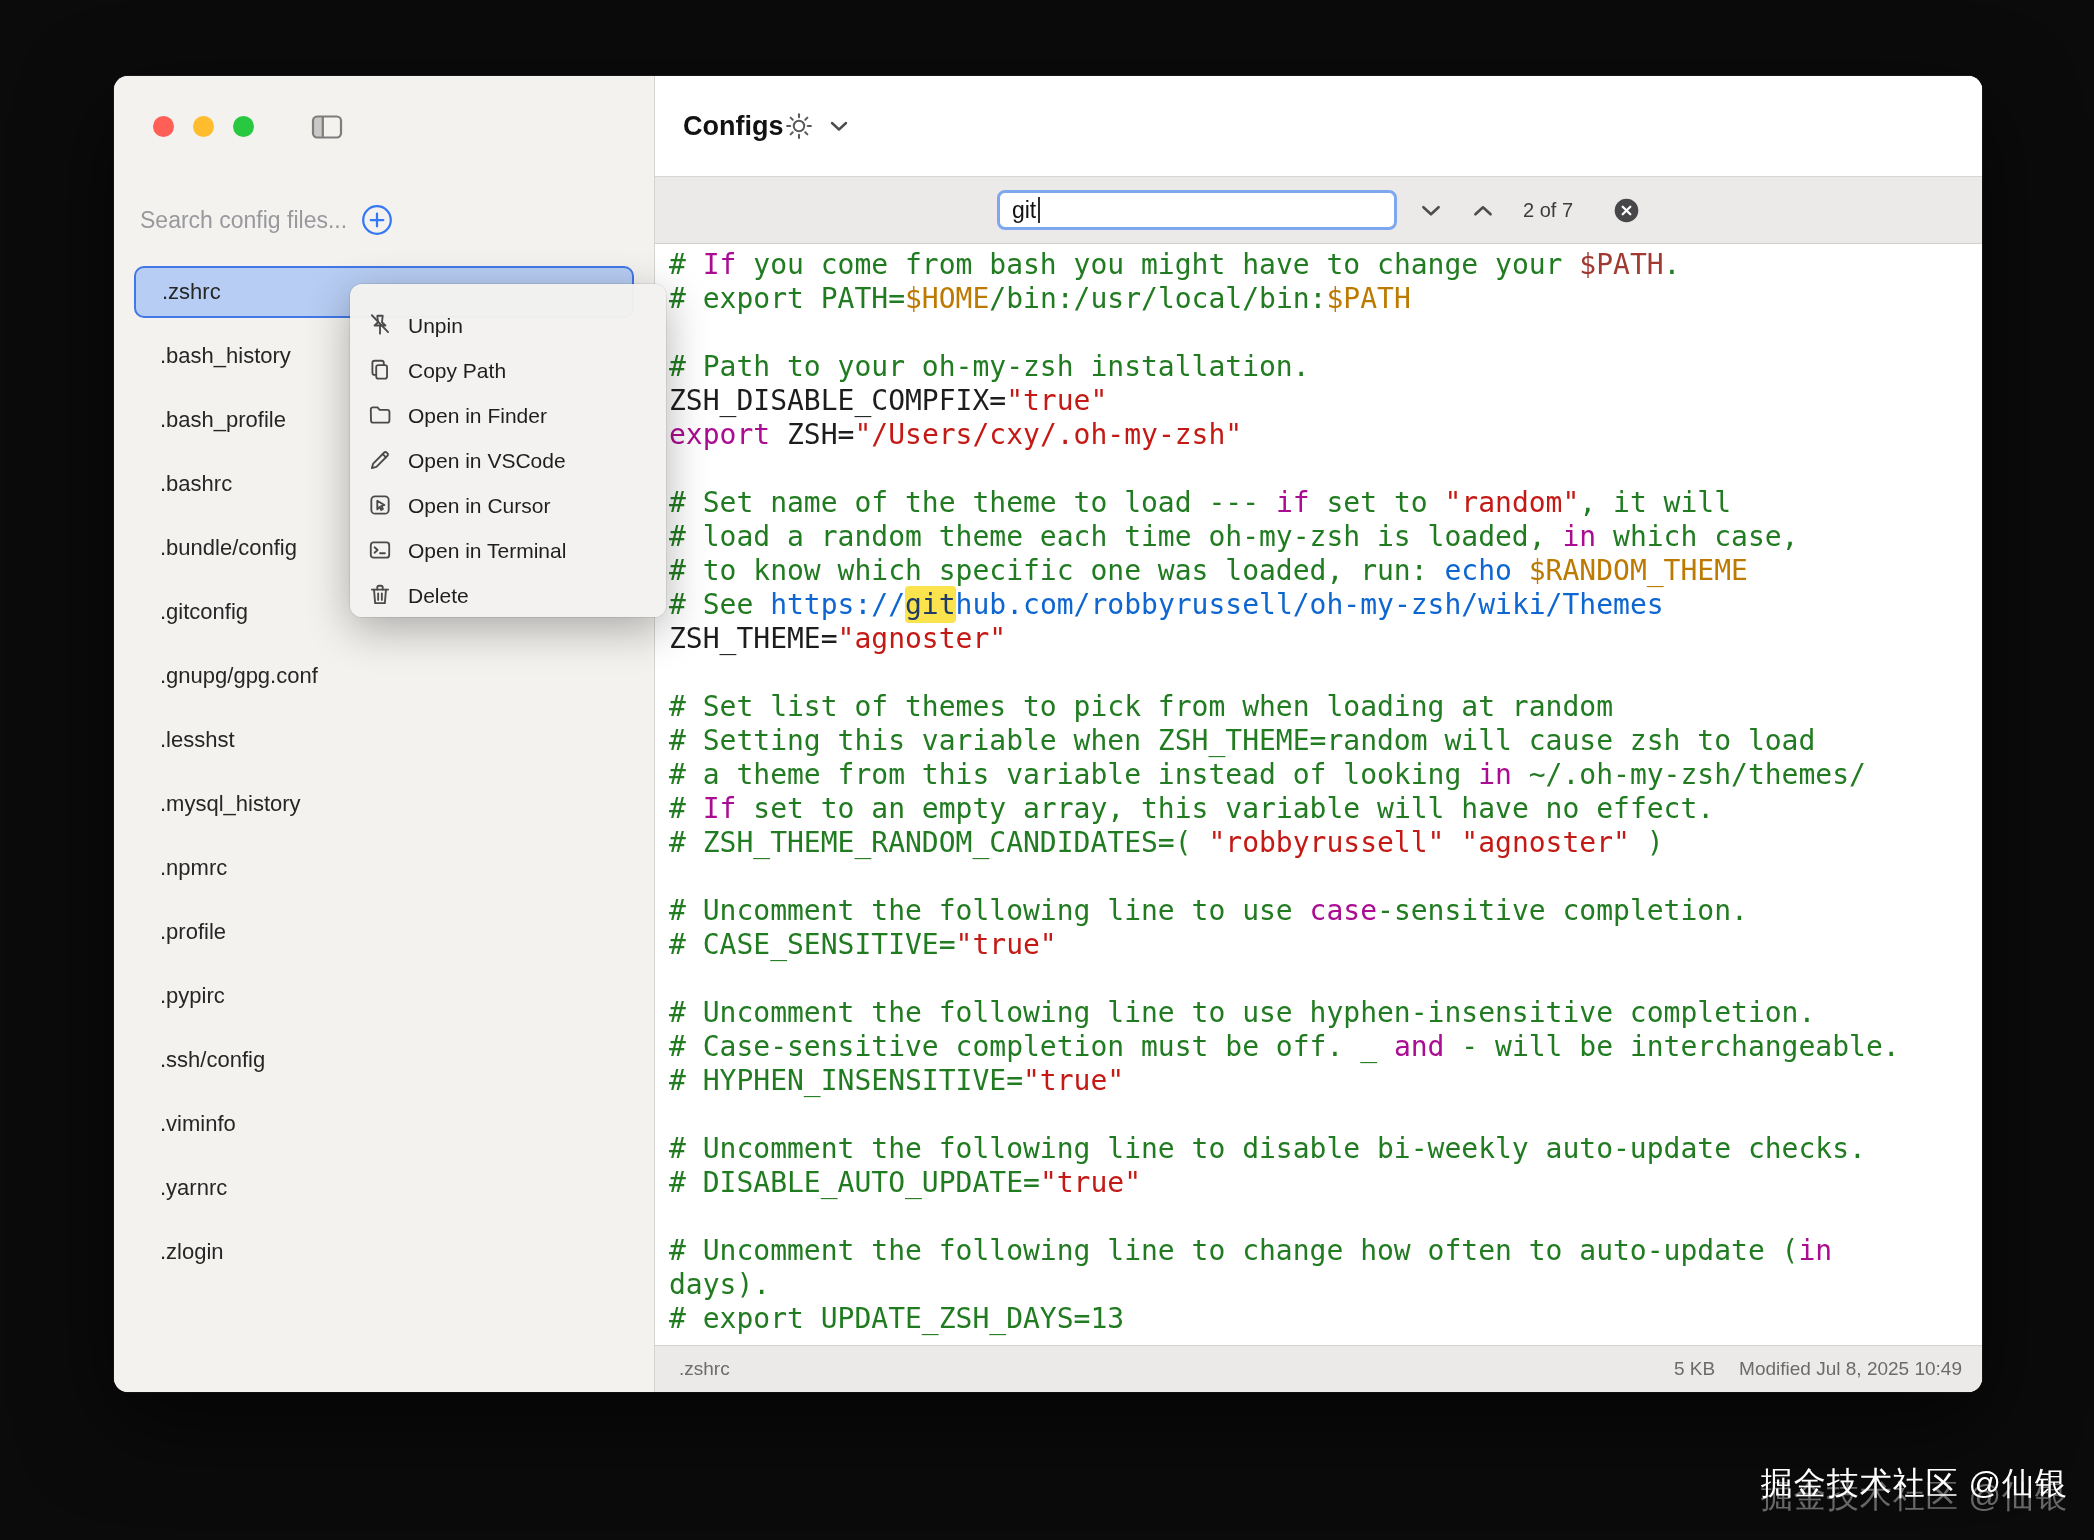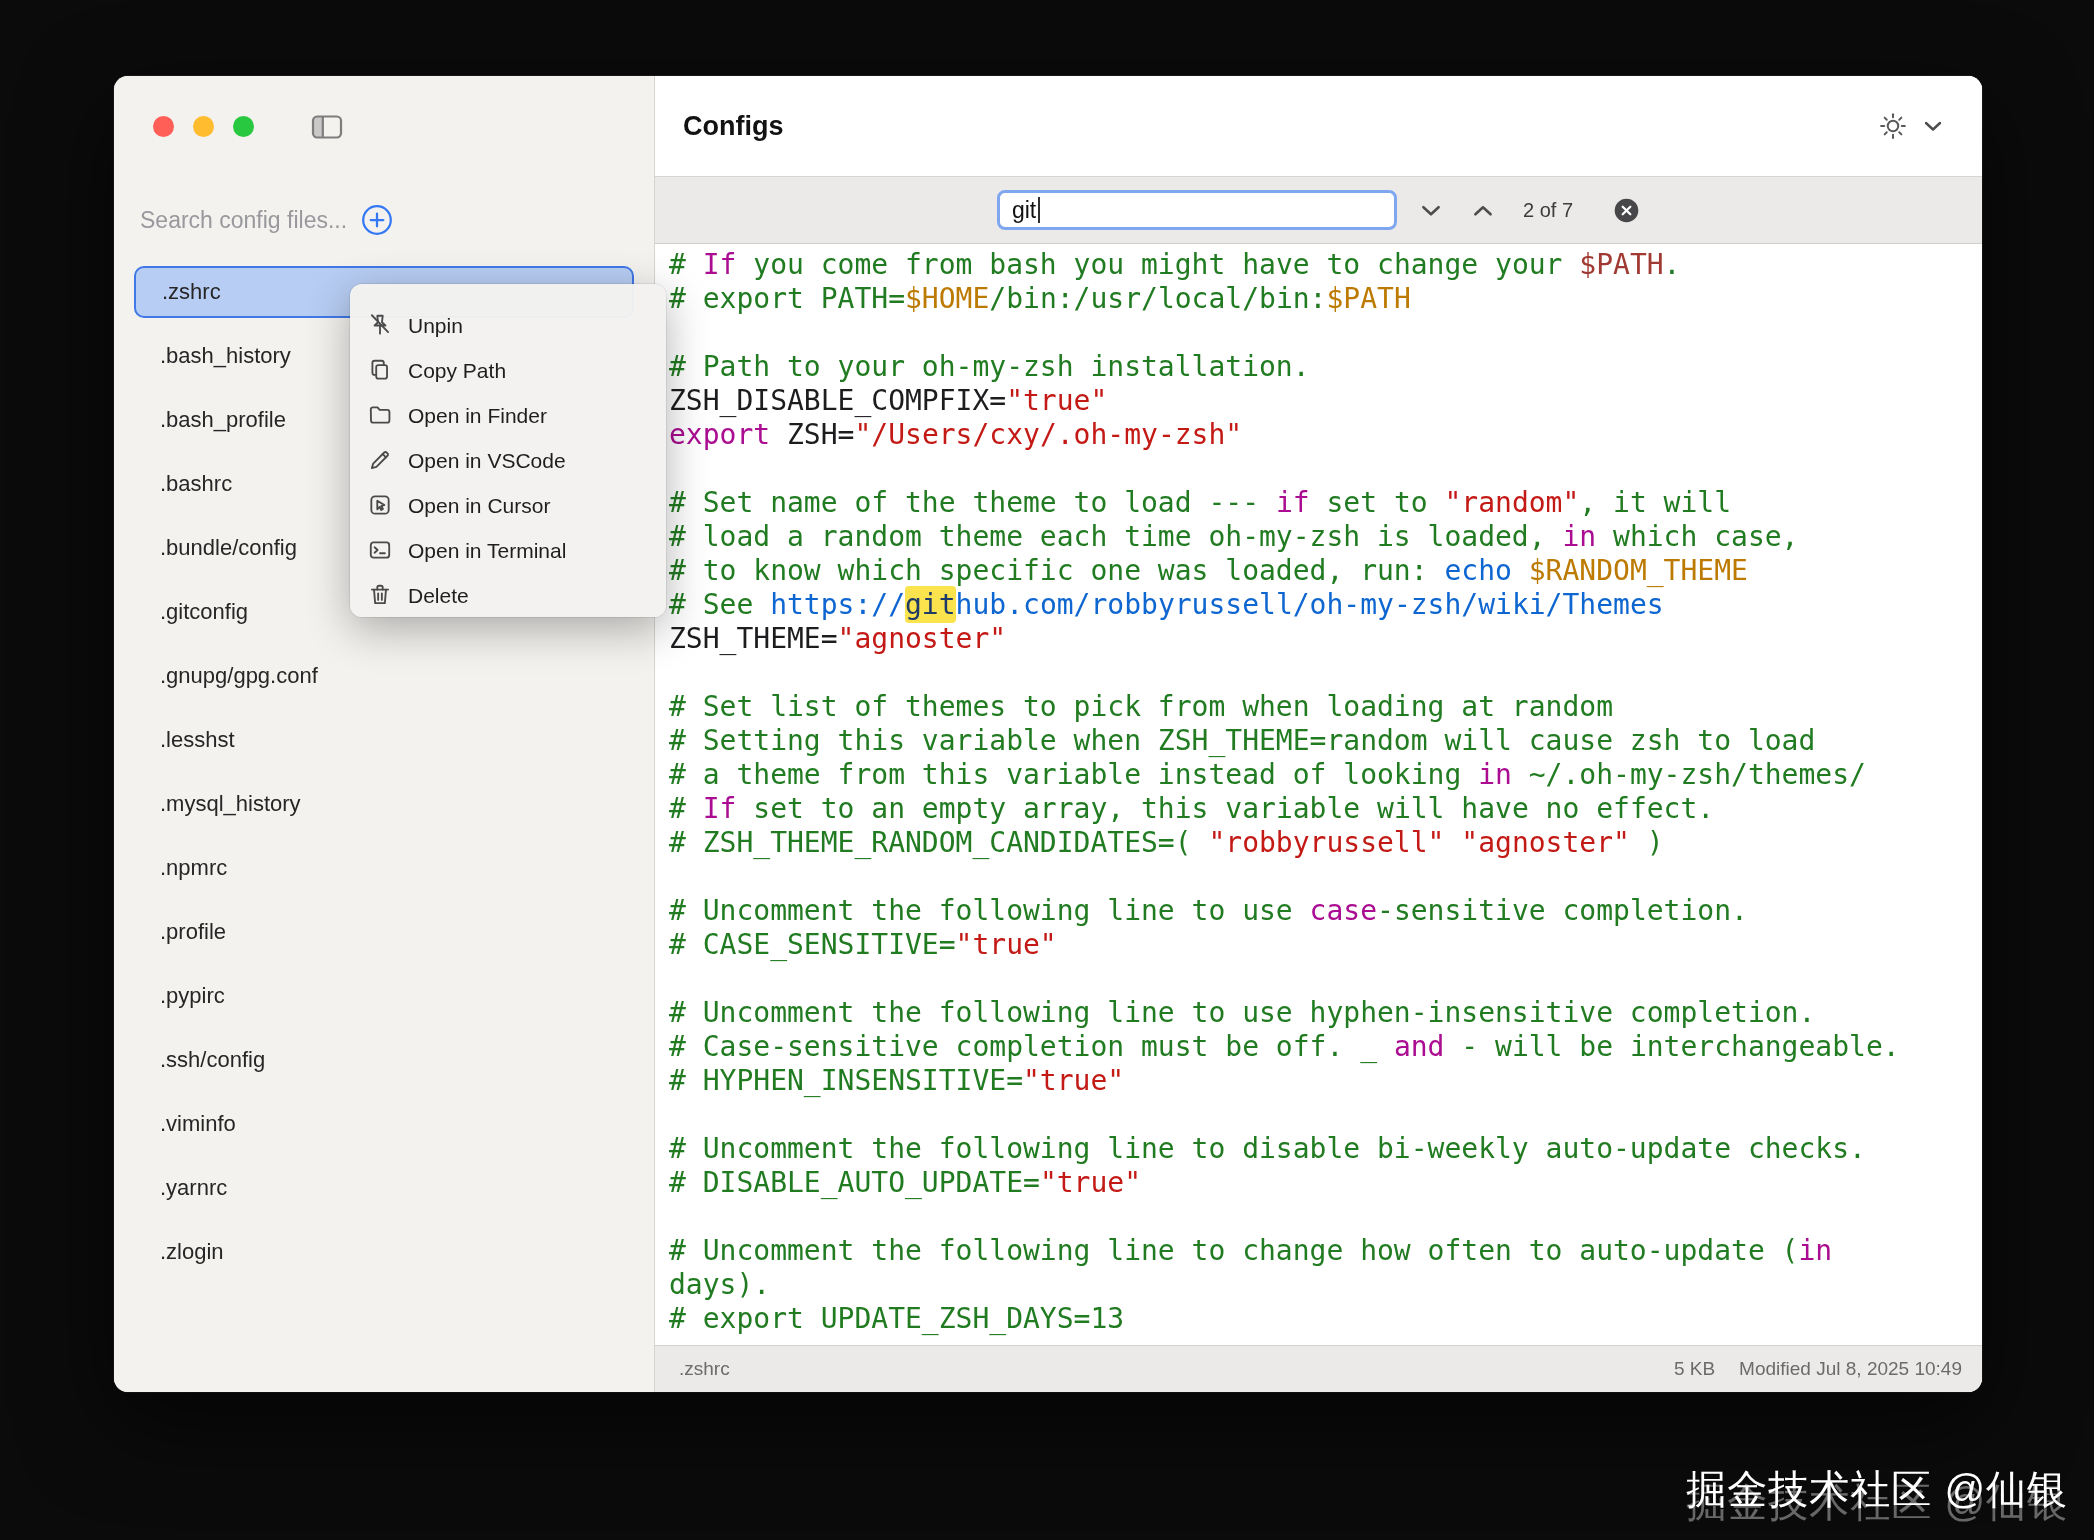--- a/index.html
+++ b/index.html
@@ -39,21 +39,21 @@
   }
   .file-item.selected{
     height:52px;margin:6px 20px;
     background:var(--selection-fill,#b7cdf3);
     border:2px solid var(--selection-border,#4078e8);
   }
   
   .main{flex:1;display:flex;flex-direction:column;min-width:0;background:#fff;}
   .header{
     height:100px;flex:0 0 100px;display:flex;align-items:center;
-    justify-content:space-between;padding:0 40px 0 28px;background:#fff;
+    justify-content:flex-start;padding:0 40px 0 28px;background:#fff;
   }
   .header h1{margin:0;font-size:27px;font-weight:700;color:#121212;}
   .theme-ctl{display:flex;align-items:center;gap:16px;cursor:pointer;}
   .find-bar{
     height:68px;flex:0 0 68px;background:#ebeae8;
     border-top:1px solid #d8d6d3;border-bottom:1px solid #d2d0cd;
     display:flex;align-items:center;justify-content:center;gap:16px;box-sizing:border-box;
   }
   .find-field{
     width:400px;height:40px;background:#fff;box-sizing:border-box;
@@ -97,21 +97,21 @@
     background:rgba(243,242,240,.97);border-radius:12px;padding:9px 0;
     box-shadow:0 12px 44px rgba(0,0,0,.30), 0 0 0 1px rgba(0,0,0,.07);
   }
   .menu-item{
     height:45px;display:flex;align-items:flex-end;gap:14px;padding:0 16px;
     font-size:21px;color:#1e1e1e;cursor:pointer;
   }
   .menu-icon{width:28px;display:flex;align-items:center;justify-content:center;line-height:0;}
   
   .watermark{
-    position:absolute;right:26px;top:1462px;font-size:40px;color:#fff;
+    position:absolute;right:26px;top:1462px;font-size:32px;color:#fff;
     font-weight:500;letter-spacing:1px;
     text-shadow:0 13px 0 rgba(255,255,255,.38);
   }
 </style>
 </head>
 <body>
 
 <div class="window">
 
   <aside class="sidebar">

